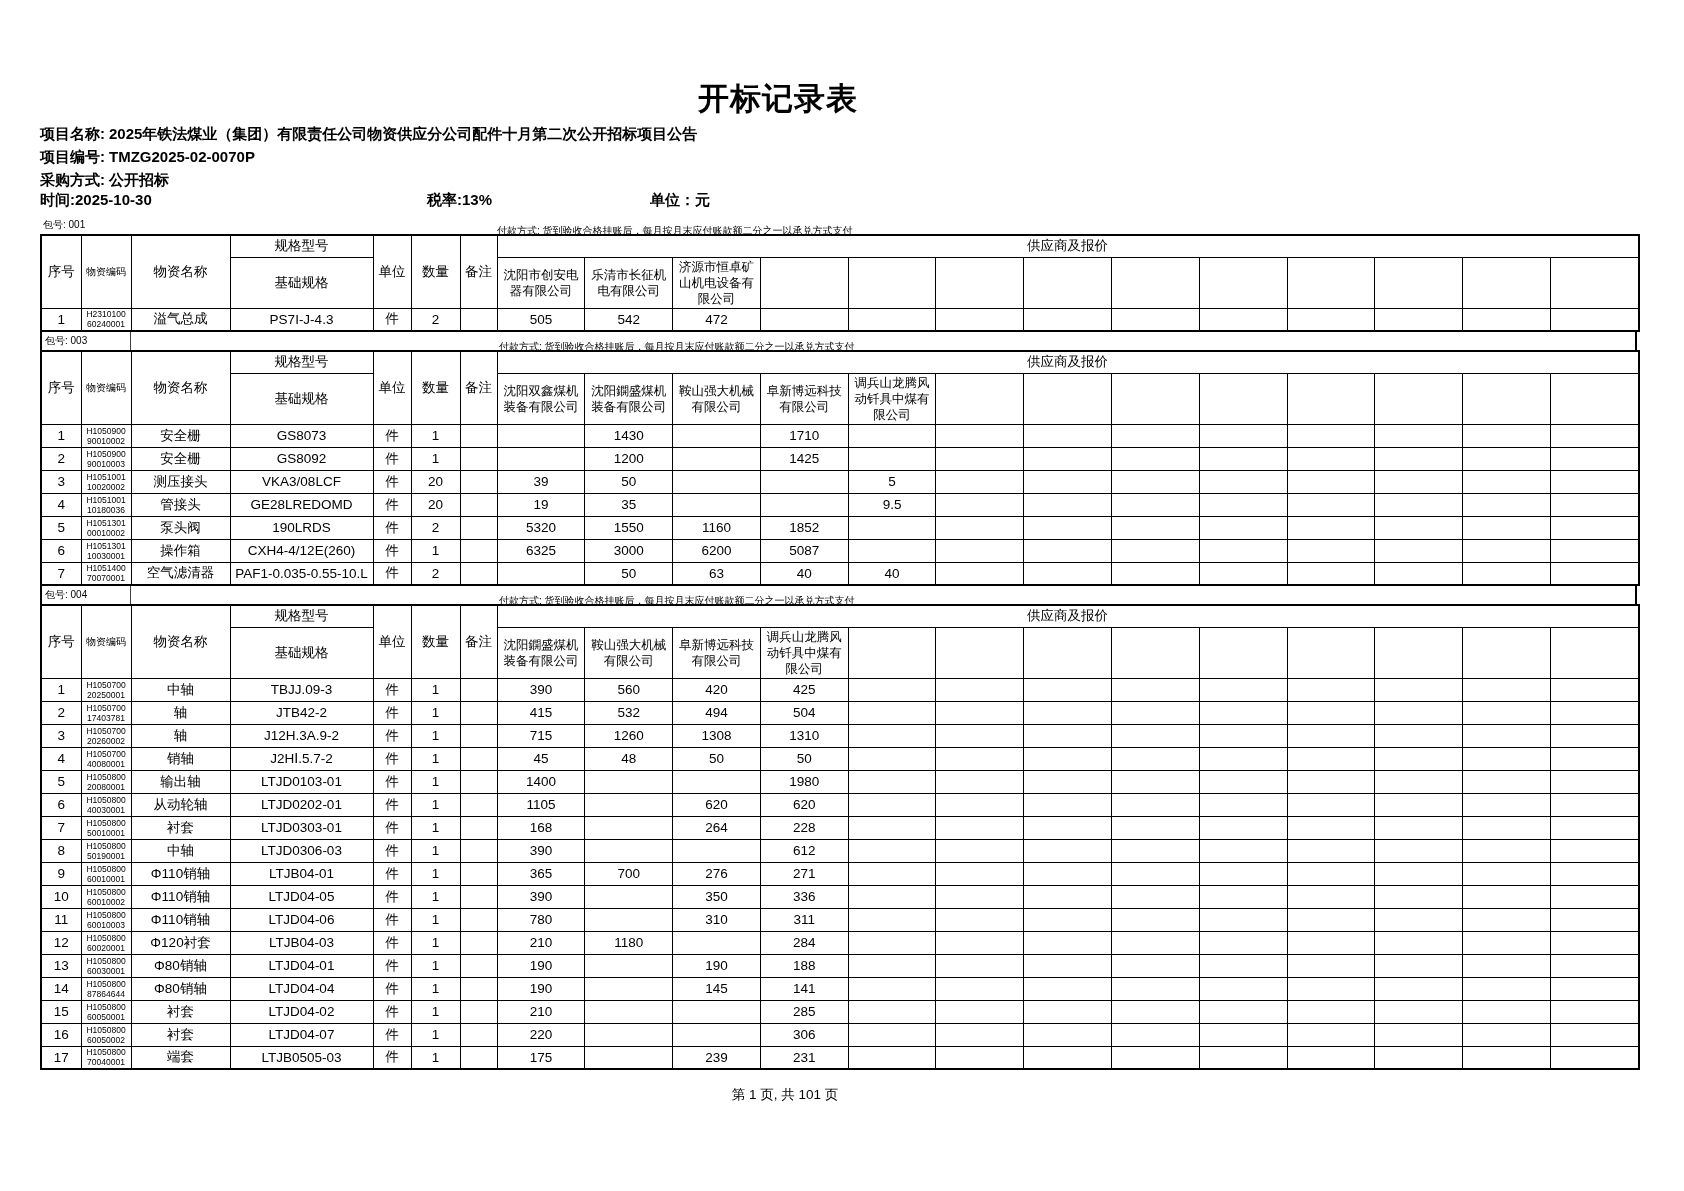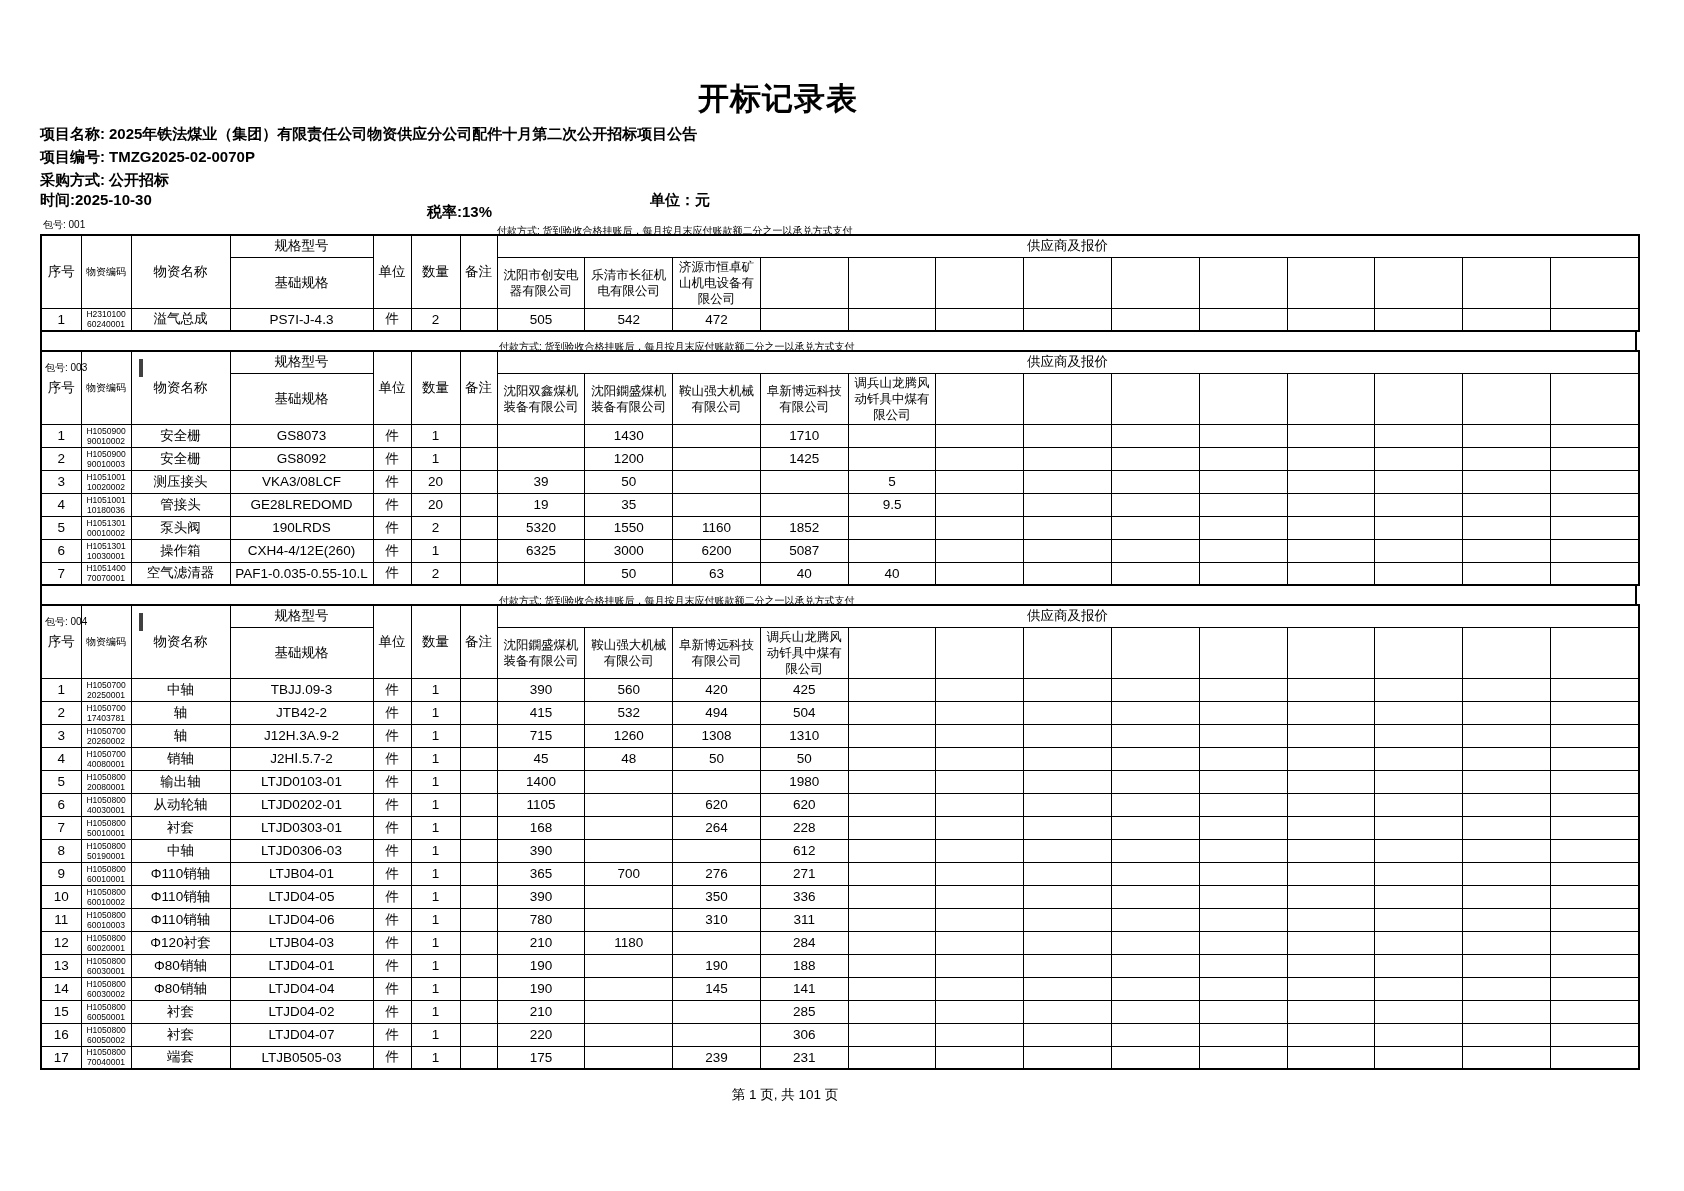--- a/index.html
+++ b/index.html
@@ -11,29 +11,29 @@
   .page{position:absolute;left:40px;top:0;width:1600px;}
   .title{
     width:1476px;text-align:center;font-size:31px;font-weight:bold;
     margin-top:86px;line-height:26px;letter-spacing:1px;
   }
   .meta{margin-top:10px;font-weight:bold;font-size:15px;}
   .meta-line{line-height:23px;white-space:nowrap;}
   .meta-line .lbl{margin-right:4px;}
   .meta-row{position:relative;height:23px;}
   .meta-row .pos-a{position:absolute;left:0;top:0;}
-  .meta-row .pos-b{position:absolute;left:387px;top:12px;}
+  .meta-row .pos-b{position:absolute;left:387px;top:0;}
   .meta-row .pos-c{position:absolute;left:610px;top:0;}
   .divider{
     width:1597px;height:18px;position:relative;font-size:10px;
     line-height:18px;box-sizing:border-box;margin-top:2px;
   }
   .divider:not(.first){border-left:2px solid #000;border-right:2px solid #000;margin-top:0;}
   .divider .pkg-cell{display:inline-block;height:100%;padding-left:3px;box-sizing:border-box;}
-  .divider:not(.first) .pkg-cell{width:101px;border-right:4px solid #404040;margin-top:27px;}
+  .divider:not(.first) .pkg-cell{width:89px;border-right:1px solid #404040;}
   .divider .pay{position:absolute;left:457px;top:6px;white-space:nowrap;}
   table.grid{
     border-collapse:collapse;table-layout:fixed;width:1597px;
     border:2px solid #000;font-size:13.5px;
   }
   table.grid td{
     border:1px solid #000;text-align:center;vertical-align:middle;
     padding:0 2px;overflow:hidden;box-sizing:border-box;
   }
   td.hband{height:22px;}
@@ -761,21 +761,21 @@
             <td></td>
             <td></td>
             <td></td>
             <td></td>
             <td></td>
           </tr>
           <tr>
             <td>14</td>
             <td class="code-cell">
               <div>H1050800</div>
-              <div>60030002</div>
+              <div>87864644</div>
             </td>
             <td>Φ80销轴</td>
             <td class="spec-cell">LTJD04-04</td>
             <td>件</td>
             <td>1</td>
             <td></td>
             <td>190</td>
             <td></td>
             <td>145</td>
             <td>141</td>

